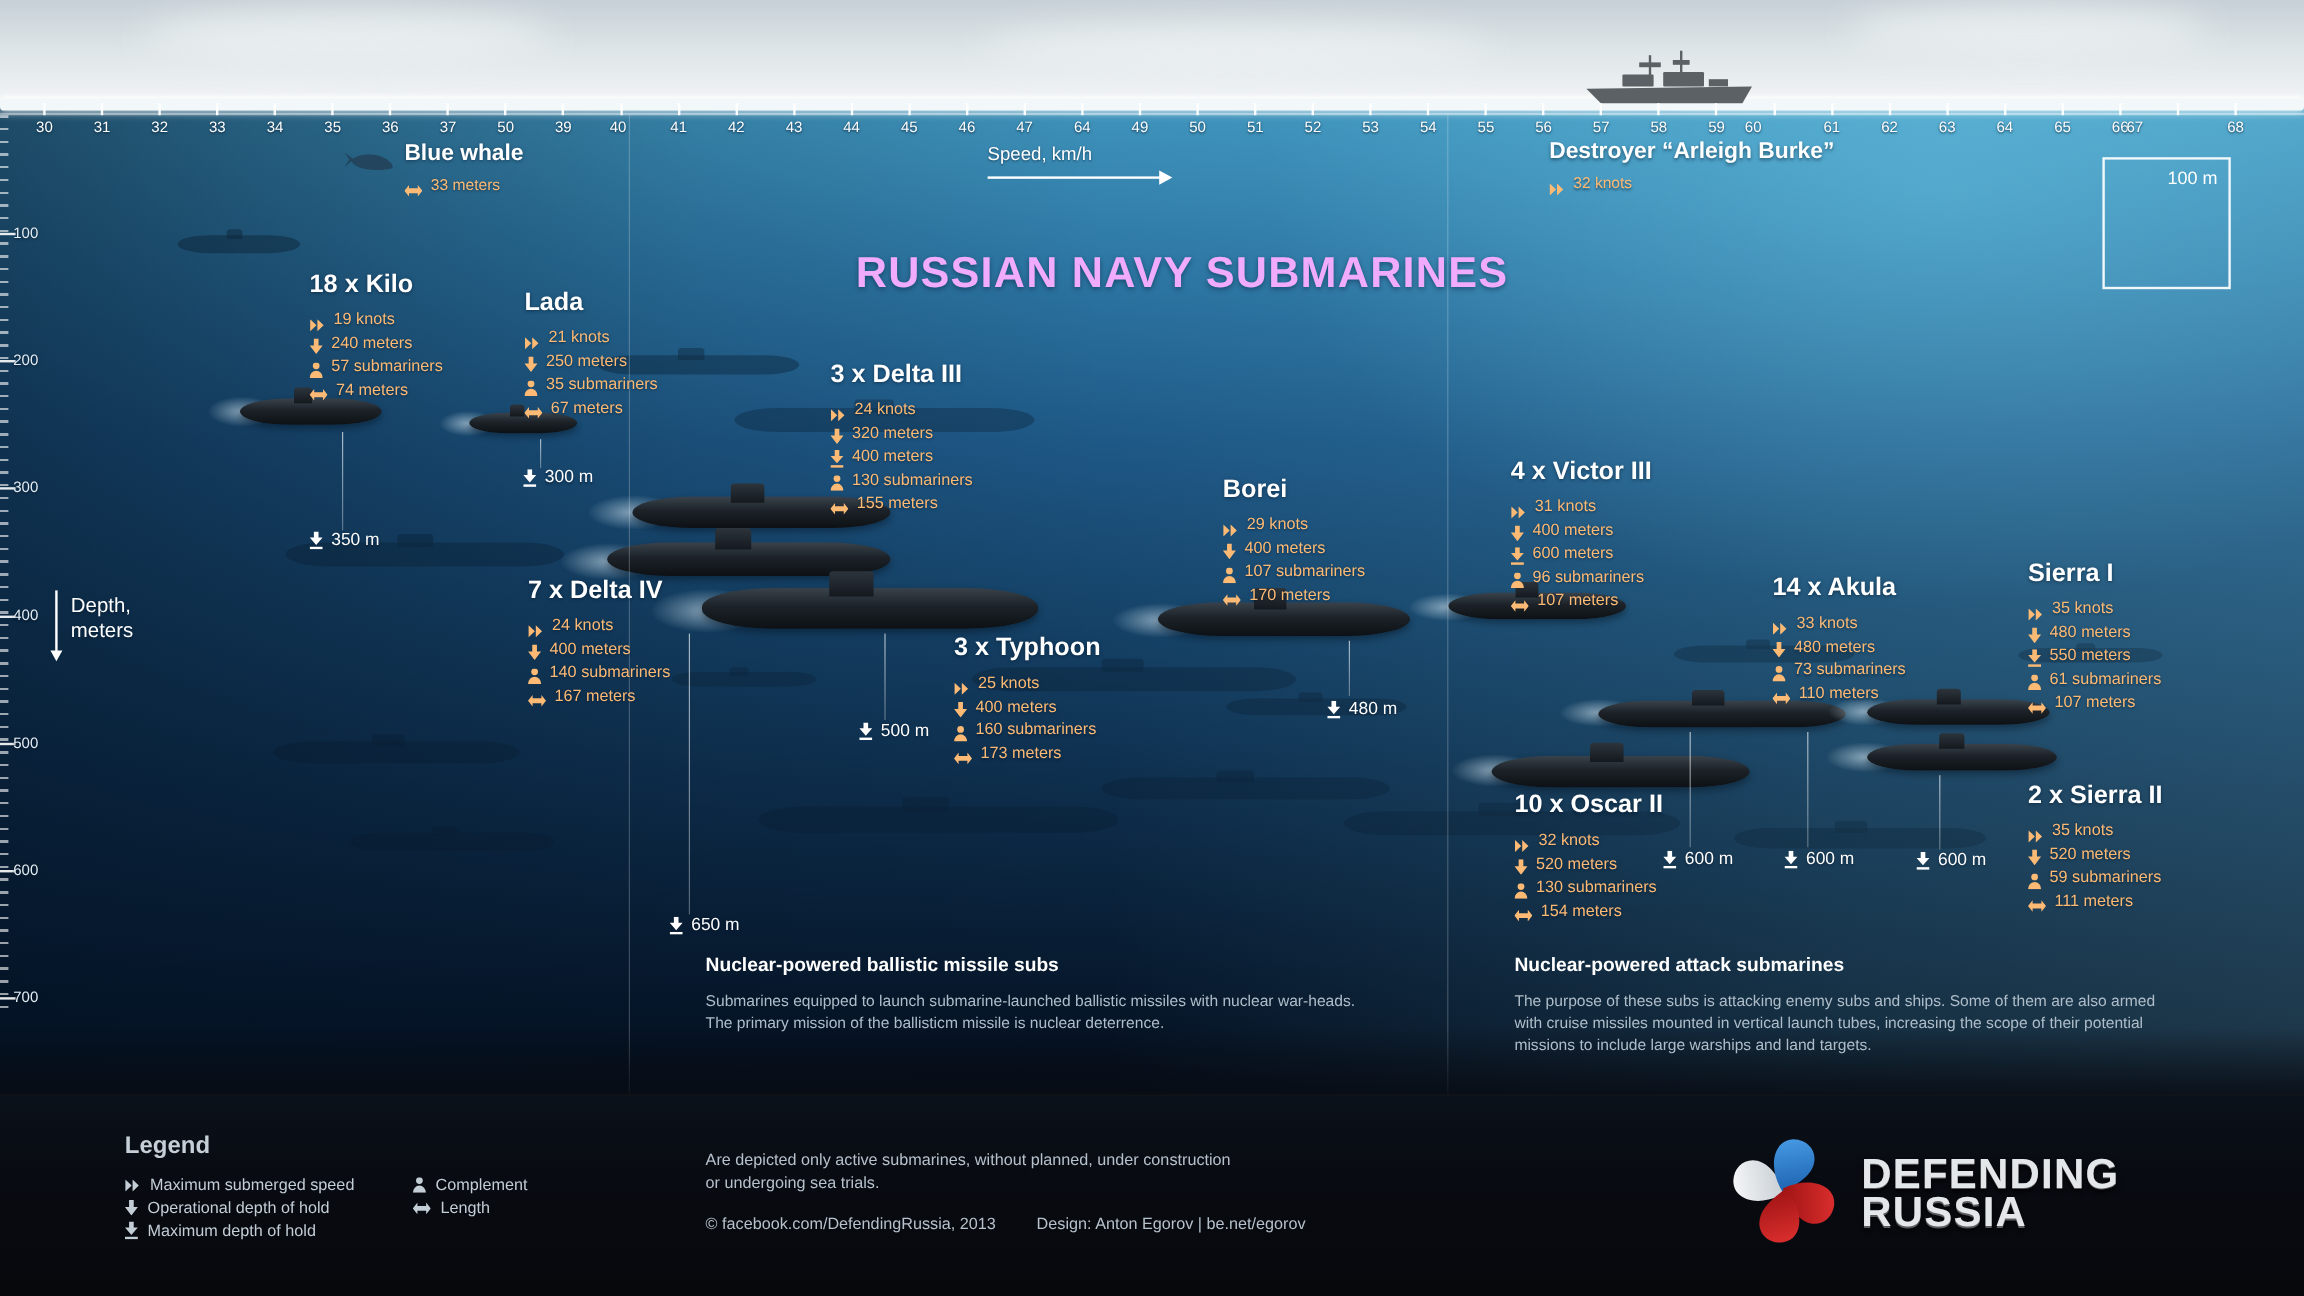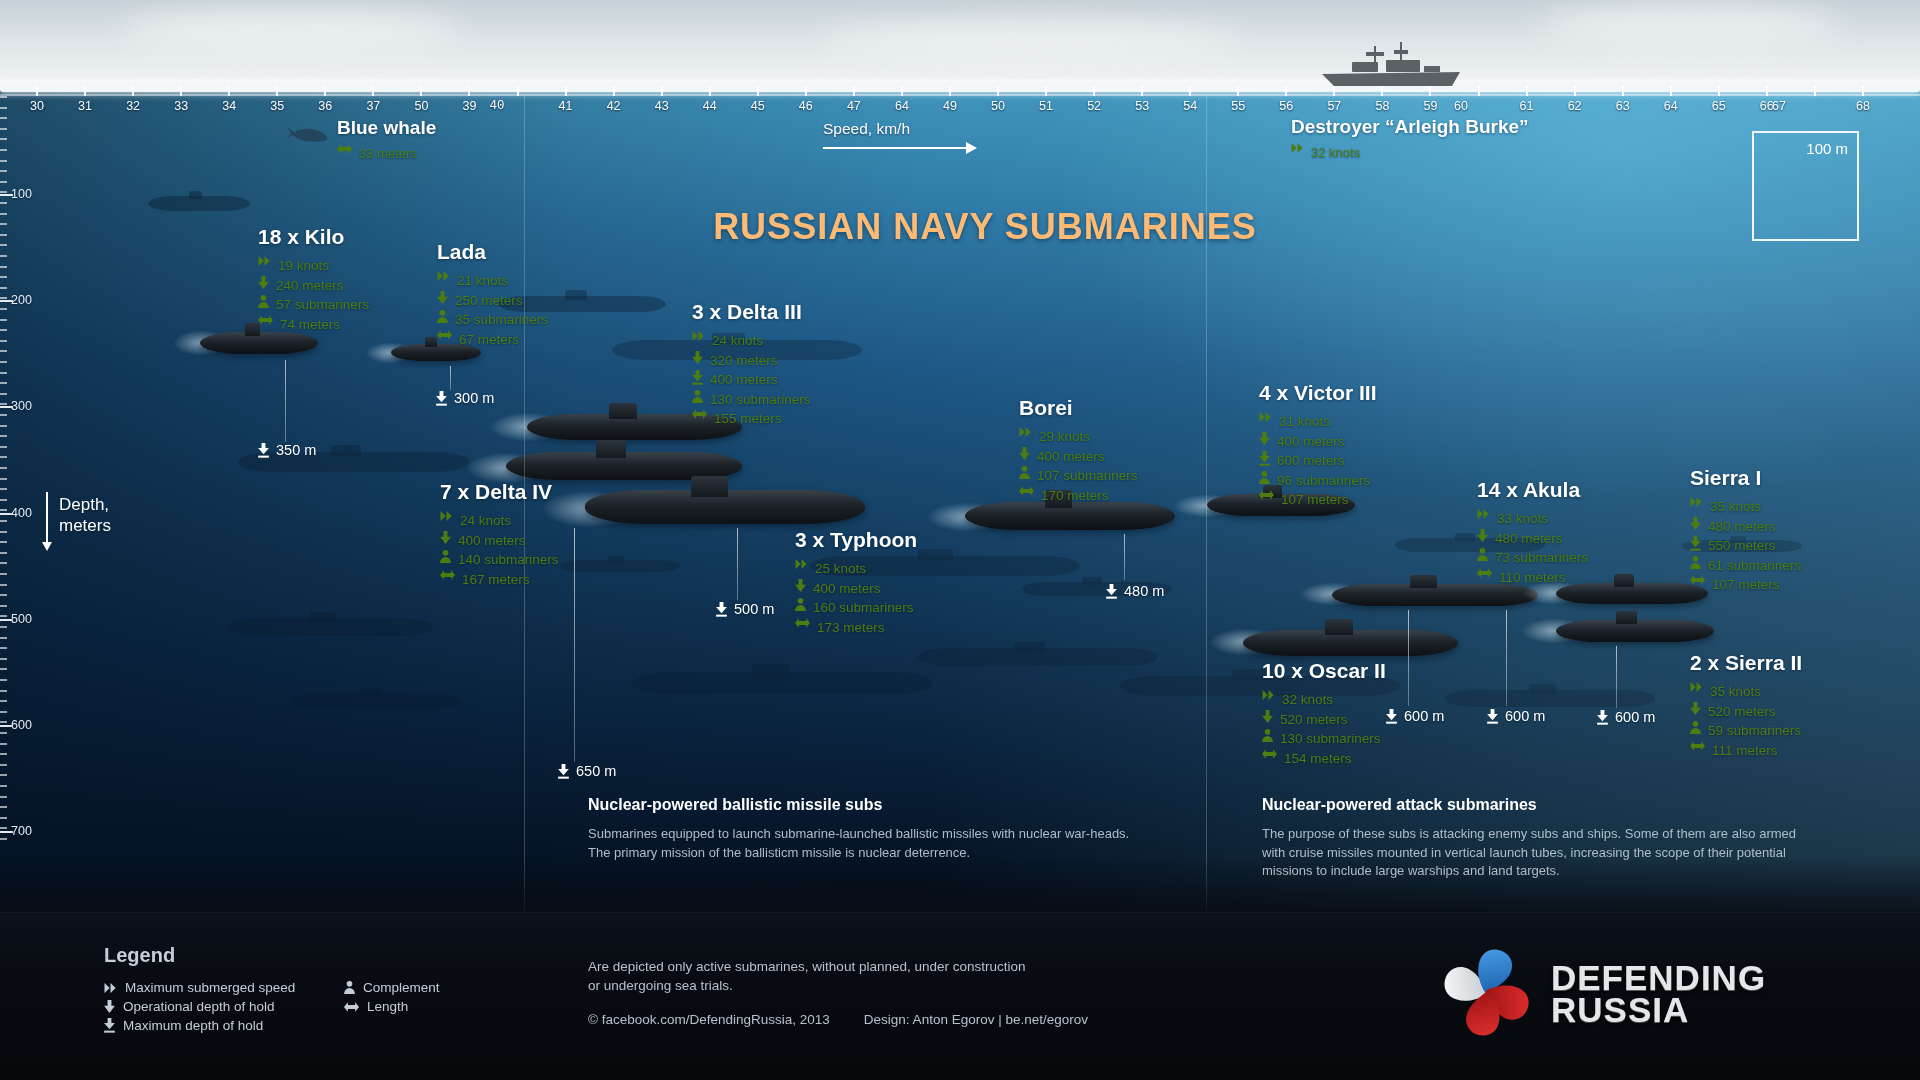--- a/index.html
+++ b/index.html
@@ -31,26 +31,26 @@
   .dcol{position:absolute;left:0;top:96px;width:7px;height:752px;
     background:repeating-linear-gradient(180deg,rgba(255,255,255,.6) 0 2px,rgba(255,255,255,0) 2px 10.6px);}
   .dtick{position:absolute;left:0;width:13px;height:2px;background:rgba(255,255,255,.9);}
   .dnum{position:absolute;left:11px;font-size:12.5px;color:#e4edf3;text-shadow:0 1px 2px rgba(0,20,40,.7);}
   .daxis{position:absolute;left:59px;top:494px;font-size:17px;line-height:21px;color:#fff;
     text-shadow:0 1px 2px rgba(0,20,40,.6);}
   .darrow{position:absolute;left:46px;top:492px;width:2px;height:56px;background:#fff;}
   .darrow:after{content:"";position:absolute;left:-4px;bottom:-8px;border:5px solid transparent;border-top:9px solid #fff;}
   
   .h-title{position:absolute;left:670px;top:206px;width:630px;text-align:center;
-    font-size:36px;font-weight:800;letter-spacing:1px;color:#fdba74;
+    font-size:36px;font-weight:800;letter-spacing:1px;color:#f0abfc;
     text-shadow:0 2px 4px rgba(0,25,50,.45);}
   .card{position:absolute;white-space:nowrap;}
   .card h3{margin:0 0 7px;font-size:21px;font-weight:800;color:#fff;text-shadow:0 1px 3px rgba(0,20,40,.55);}
-  .stat{display:flex;align-items:flex-start;gap:7px;font-size:13.5px;line-height:19.5px;
-    color:#4d7c0f;text-shadow:0 1px 2px rgba(0,20,40,.55);}
+  .stat{display:flex;align-items:flex-end;gap:7px;font-size:13.5px;line-height:19.5px;
+    color:#fdba74;text-shadow:0 1px 2px rgba(0,20,40,.55);}
   .stat svg,.lg-ic svg,.mk-ic svg,.sub-ic svg{fill:currentColor;display:block;}
   .marker{position:absolute;display:flex;align-items:center;gap:7px;font-size:14.5px;color:#fff;
     text-shadow:0 1px 2px rgba(0,20,40,.6);}
   .gline{position:absolute;width:1px;background:linear-gradient(180deg,rgba(255,255,255,.65),rgba(255,255,255,.3));}
   .surf-label h3{margin:0 0 5px;font-size:19px;font-weight:800;text-shadow:0 1px 3px rgba(0,20,40,.5);}
   .surf-label .stat{font-size:13px;}
   .speedlabel{position:absolute;left:823px;top:120px;font-size:15.5px;color:#fff;text-shadow:0 1px 2px rgba(0,20,40,.6);}
   .sarrow{position:absolute;left:823px;top:147px;width:150px;height:2px;background:#fff;}
   .sarrow:after{content:"";position:absolute;right:-10px;top:-5px;border:6px solid transparent;border-left:11px solid #fff;}
   .scalebox{position:absolute;left:1752px;top:131px;width:103px;height:106px;
@@ -174,21 +174,21 @@
       <div class="rnum" style="left: 263.25px;">35</div>
       <div class="rtick" style="left: 324.3px;"></div>
       <div class="rnum" style="left: 311.3px;">36</div>
       <div class="rtick" style="left: 372.35px;"></div>
       <div class="rnum" style="left: 359.35px;">37</div>
       <div class="rtick" style="left: 420.4px;"></div>
       <div class="rnum" style="left: 407.4px;">50</div>
       <div class="rtick" style="left: 468.45px;"></div>
       <div class="rnum" style="left: 455.45px;">39</div>
       <div class="rtick" style="left: 516.5px;"></div>
-      <div class="rnum" style="left: 483px; font-family: Liberation Mono, monospace;">40</div>
+      <div class="rnum" style="left: 501px;">40</div>
       <div class="rtick" style="left: 564.55px;"></div>
       <div class="rnum" style="left: 551.55px;">41</div>
       <div class="rtick" style="left: 612.6px;"></div>
       <div class="rnum" style="left: 599.6px;">42</div>
       <div class="rtick" style="left: 660.65px;"></div>
       <div class="rnum" style="left: 647.65px;">43</div>
       <div class="rtick" style="left: 708.7px;"></div>
       <div class="rnum" style="left: 695.7px;">44</div>
       <div class="rtick" style="left: 756.75px;"></div>
       <div class="rnum" style="left: 743.75px;">45</div>

